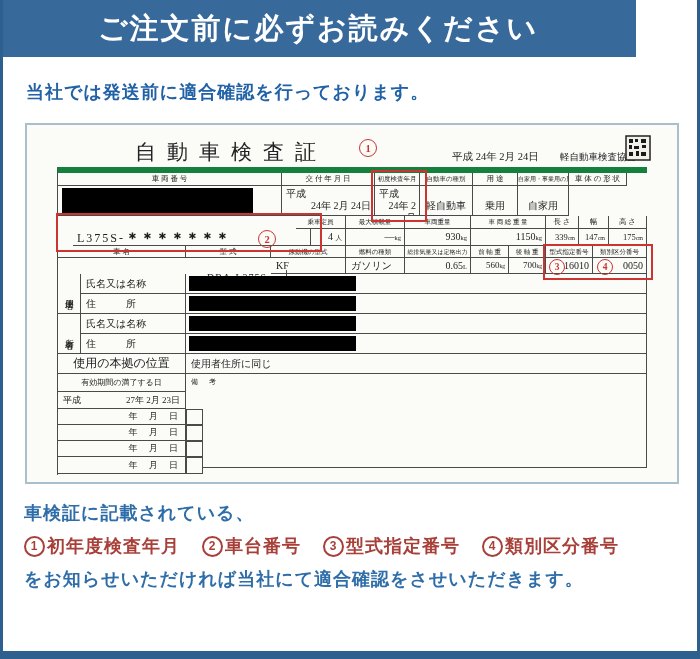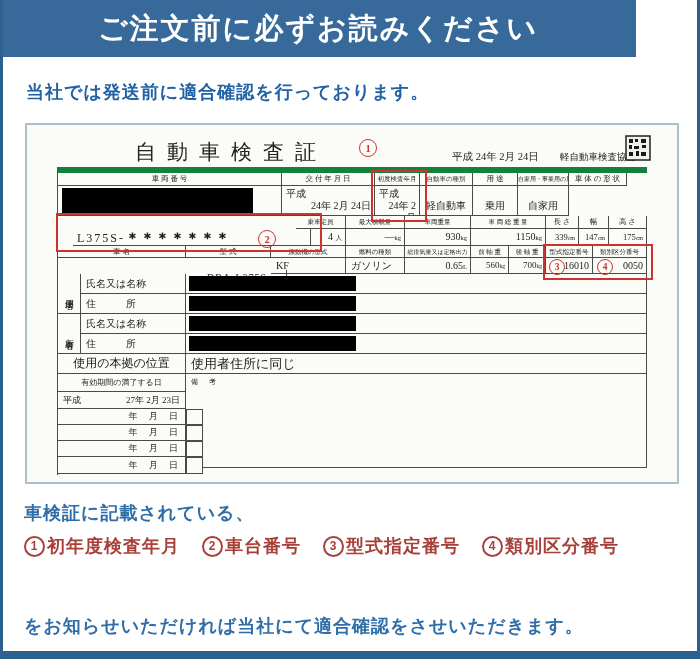--- a/index.html
+++ b/index.html
@@ -170,21 +170,21 @@
       <div class="c v vl" style="left:23px;top:141px;width:105px;height:20px;line-height:19px;">氏名又は名称</div>
       <div class="c" style="left:128px;top:141px;width:461px;height:20px;">
           <div class="bar" style="left:3px;top:2px;width:167px;height:15px;"></div>
         </div>
       <div class="c v vl" style="left:23px;top:161px;width:105px;height:20px;line-height:19px;">住　　　所</div>
       <div class="c" style="left:128px;top:161px;width:461px;height:20px;">
           <div class="bar" style="left:3px;top:2px;width:167px;height:15px;"></div>
         </div>
 
       <div class="c vc" style="left:0;top:181px;width:128px;height:20px;font-size:12px;line-height:19px;">使用の本拠の位置</div>
-      <div class="c vl" style="left:128px;top:181px;width:461px;height:20px;font-size:13px;line-height:19px;">使用者住所に同じ</div>
+      <div class="c vl" style="left:128px;top:181px;width:461px;height:20px;font-size:10px;line-height:19px;">使用者住所に同じ</div>
 
       <div class="c" style="left:128px;top:201px;width:461px;height:94px;">
         <div style="font-size:7px;padding:3px 0 0 5px;letter-spacing:2px;">備　考</div>
       </div>
       <div class="c vc" style="left:0;top:201px;width:128px;height:18px;font-size:8px;line-height:17px;">有効期間の満了する日</div>
       <div class="c" style="left:0;top:219px;width:128px;height:17px;font-size:9px;display:flex;justify-content:space-between;padding:0 5px;line-height:16px;">
         <span>平成</span>
         <span>27年  2月  23日</span>
       </div>
 
@@ -218,15 +218,15 @@
       </span>
     <span class="kw">
         <span class="fm">3</span>
         <span>型式指定番号</span>
       </span>
     <span class="kw">
         <span class="fm">4</span>
         <span>類別区分番号</span>
       </span>
   </div>
-  <div class="foot-line" style="top:567px;margin-top:47px;">をお知らせいただければ当社にて適合確認をさせいただきます。</div>
+  <div class="foot-line" style="top:567px;">をお知らせいただければ当社にて適合確認をさせいただきます。</div>
 
 </div>
 
 </body></html>

